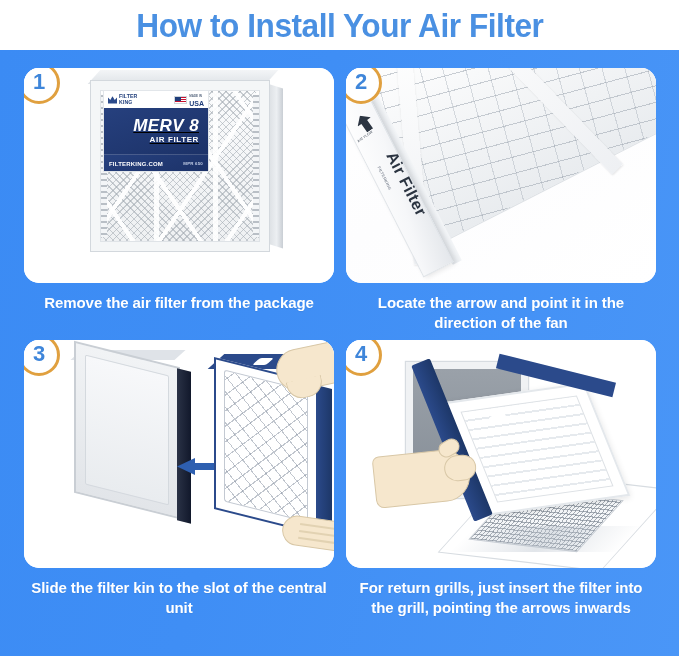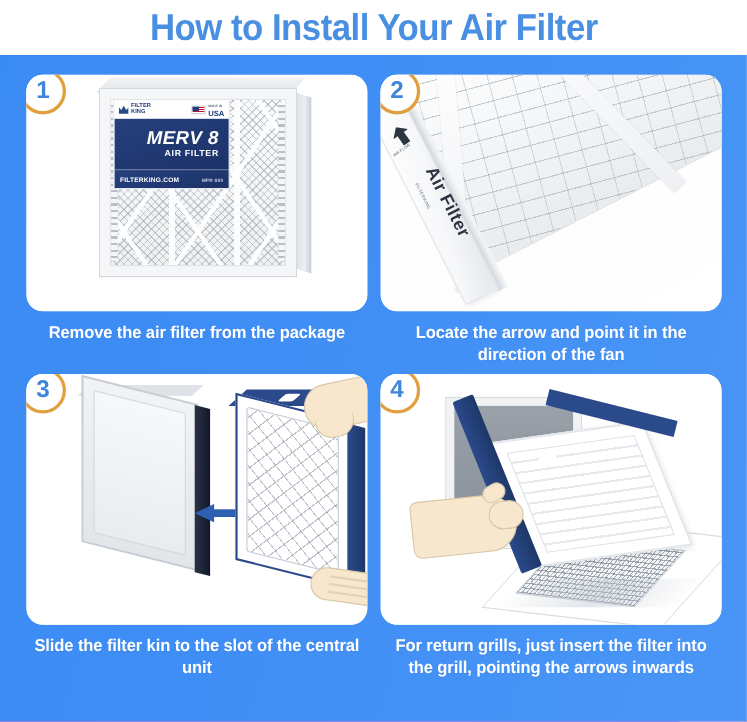--- a/index.html
+++ b/index.html
@@ -4,21 +4,21 @@
 <style>
   * { box-sizing: border-box; margin: 0; padding: 0; }
   html, body {
     width: 679px; height: 656px;
     font-family: "Liberation Sans", sans-serif;
     overflow: hidden;
   }
   #page {
     position: relative;
     width: 618px; height: 656px;
-    background: #6d28d9;
+    background: #4d7c0f;
   }
   
   .header {
     position: absolute;
     left: 0; top: 0;
     width: 679px; height: 50px;
     background: #ffffff;
     display: flex; align-items: center; justify-content: center;
   }
   .header-title {
@@ -178,21 +178,21 @@
     position: relative; border: 0.5px solid #cfd5da;
   }
   .p1-flag::before {
     content:''; position:absolute; left:0; top:0; width:6px; height:4px; background:#1f3d7a;
   }
   .p1-usatext { font-size: 7px; font-weight: bold; color: #1f3d7a; line-height: 7px; }
   .p1-usatext i { display: block; font-size: 3px; font-style: normal; color: #5a6a80; }
   .p1-lab-main {
     height: 46px; background: linear-gradient(160deg,#26407e,#1c3268);
     display: flex; flex-direction: column; align-items: flex-end;
-    justify-content: center; padding-right: 9px;
+    justify-content: center; padding-right: 9px; text-decoration: underline;
   }
   .p1-merv {
     color: #ffffff; font-size: 17px; font-weight: bold;
     font-style: italic; letter-spacing: 0.4px; line-height: 18px;
   }
   .p1-af {
     color: #ffffff; font-size: 8px; font-weight: bold;
     letter-spacing: 0.6px; line-height: 10px;
   }
   .p1-lab-bot {

